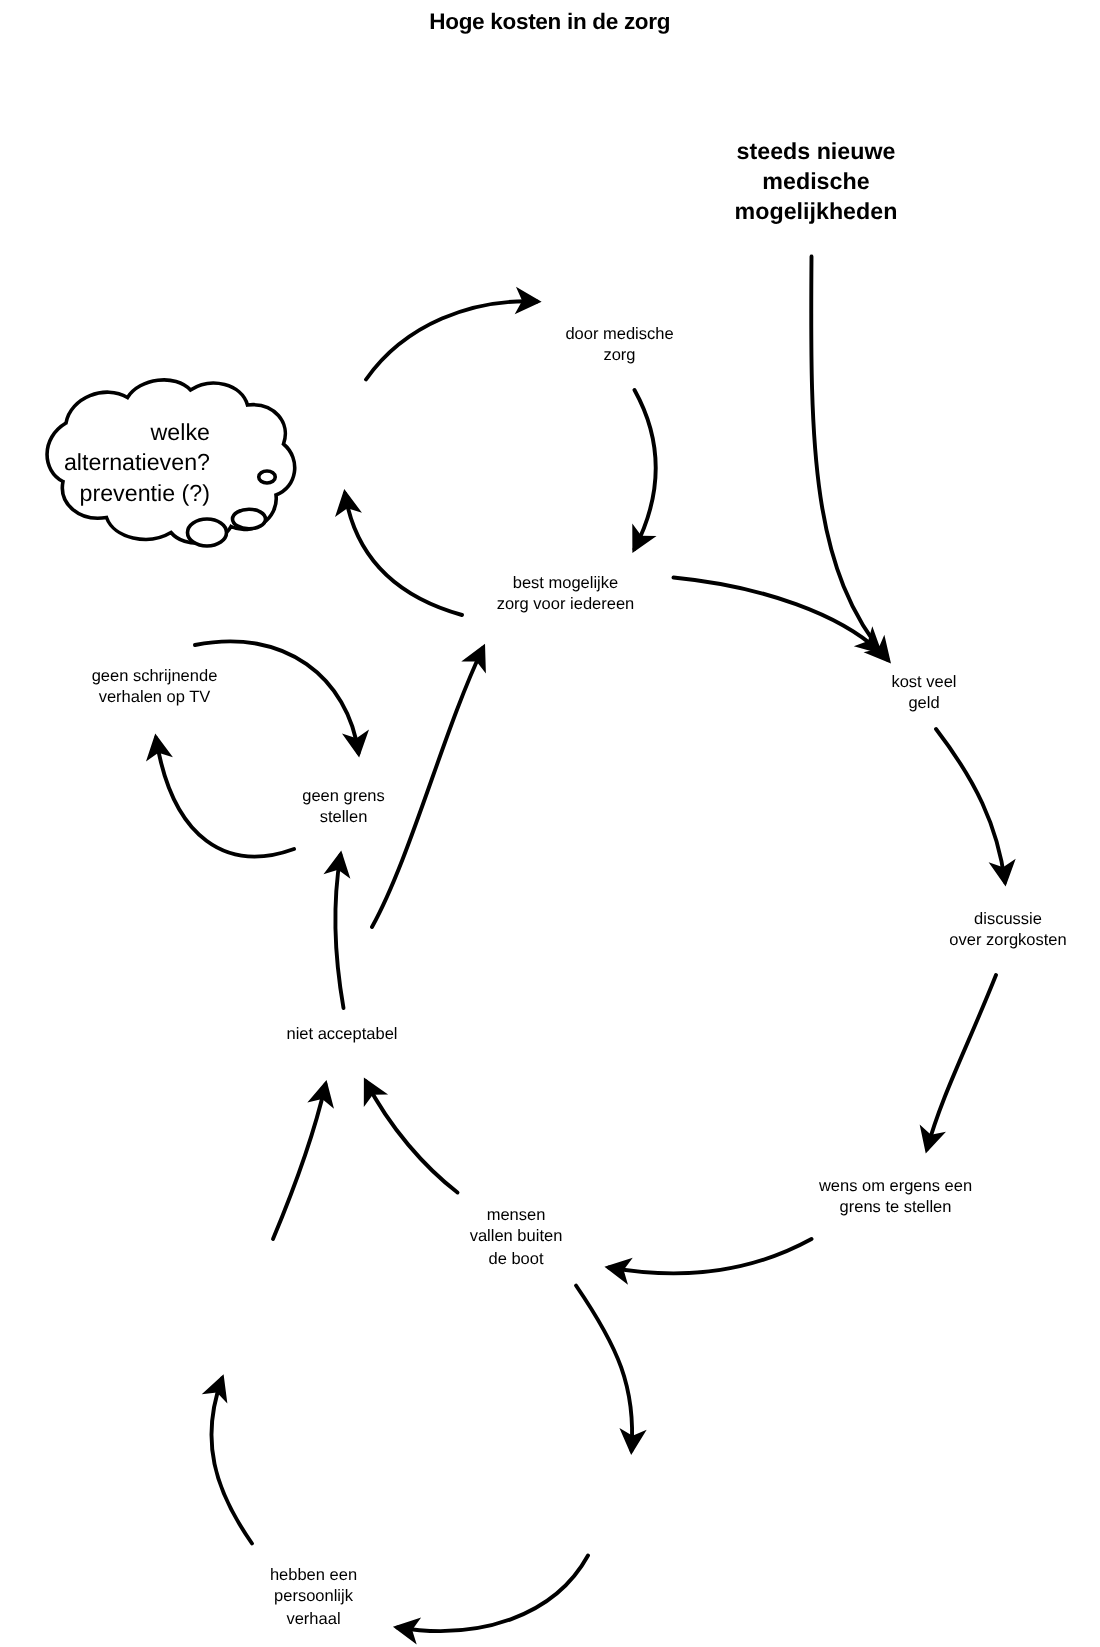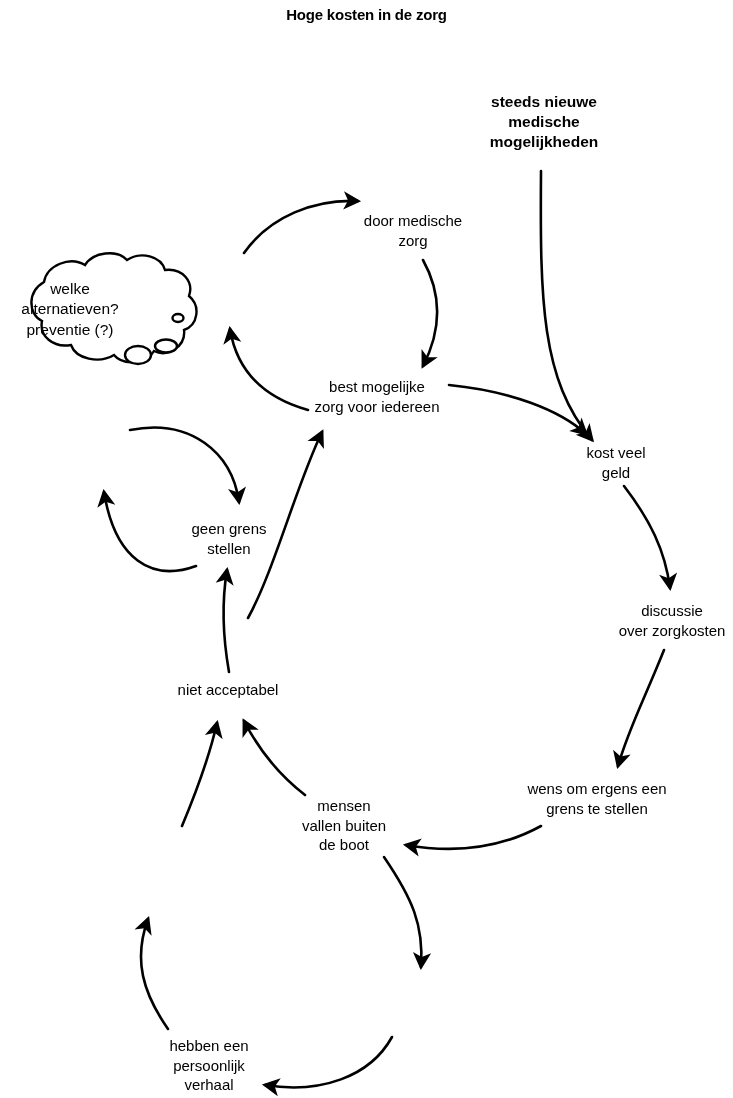--- a/index.html
+++ b/index.html
@@ -26,32 +26,32 @@
   svg#edges{
     position:absolute;
     left:0; top:0;
     width:733px;
     height:1098px;
     pointer-events:none;
   }
   .node{
     position:absolute;
     text-align:center;
-    font-size:15px;
+    font-size:11px;
     line-height:1.30;
     white-space:pre-line;
     transform:translate(-50%,-50%);
   }
   .node.bold{
     font-weight:bold;
     font-size:15.5px;
   }
   .bubble-text{
     position:absolute;
-    text-align:center;
+    text-align:right;
     font-size:15.5px;
     line-height:1.32;
     white-space:pre-line;
     transform:translate(-50%,-50%);
     left:70px;
     top:310px;
     width:140px;
   }
 </style>
 </head>
@@ -134,20 +134,22 @@
   <div class="node" style="left:413px;top:230px;width:180px;">door medische
 zorg</div>
 
 
   <div class="node" style="left:377px;top:396px;width:200px;">best mogelijke
 zorg voor iedereen</div>
 
   <div class="node" style="left:616px;top:462px;width:140px;">kost veel
 geld</div>
 
+  <div class="node" style="left:103px;top:458px;width:190px;">geen schrijnende
+verhalen op TV</div>
 
   <div class="node" style="left:229px;top:538px;width:150px;">geen grens
 stellen</div>
 
   <div class="node" style="left:672px;top:620px;width:160px;">discussie
 over zorgkosten</div>
 
   <div class="node" style="left:228px;top:690px;width:180px;">niet acceptabel</div>
 
   <div class="node" style="left:597px;top:798px;width:200px;">wens om ergens een

